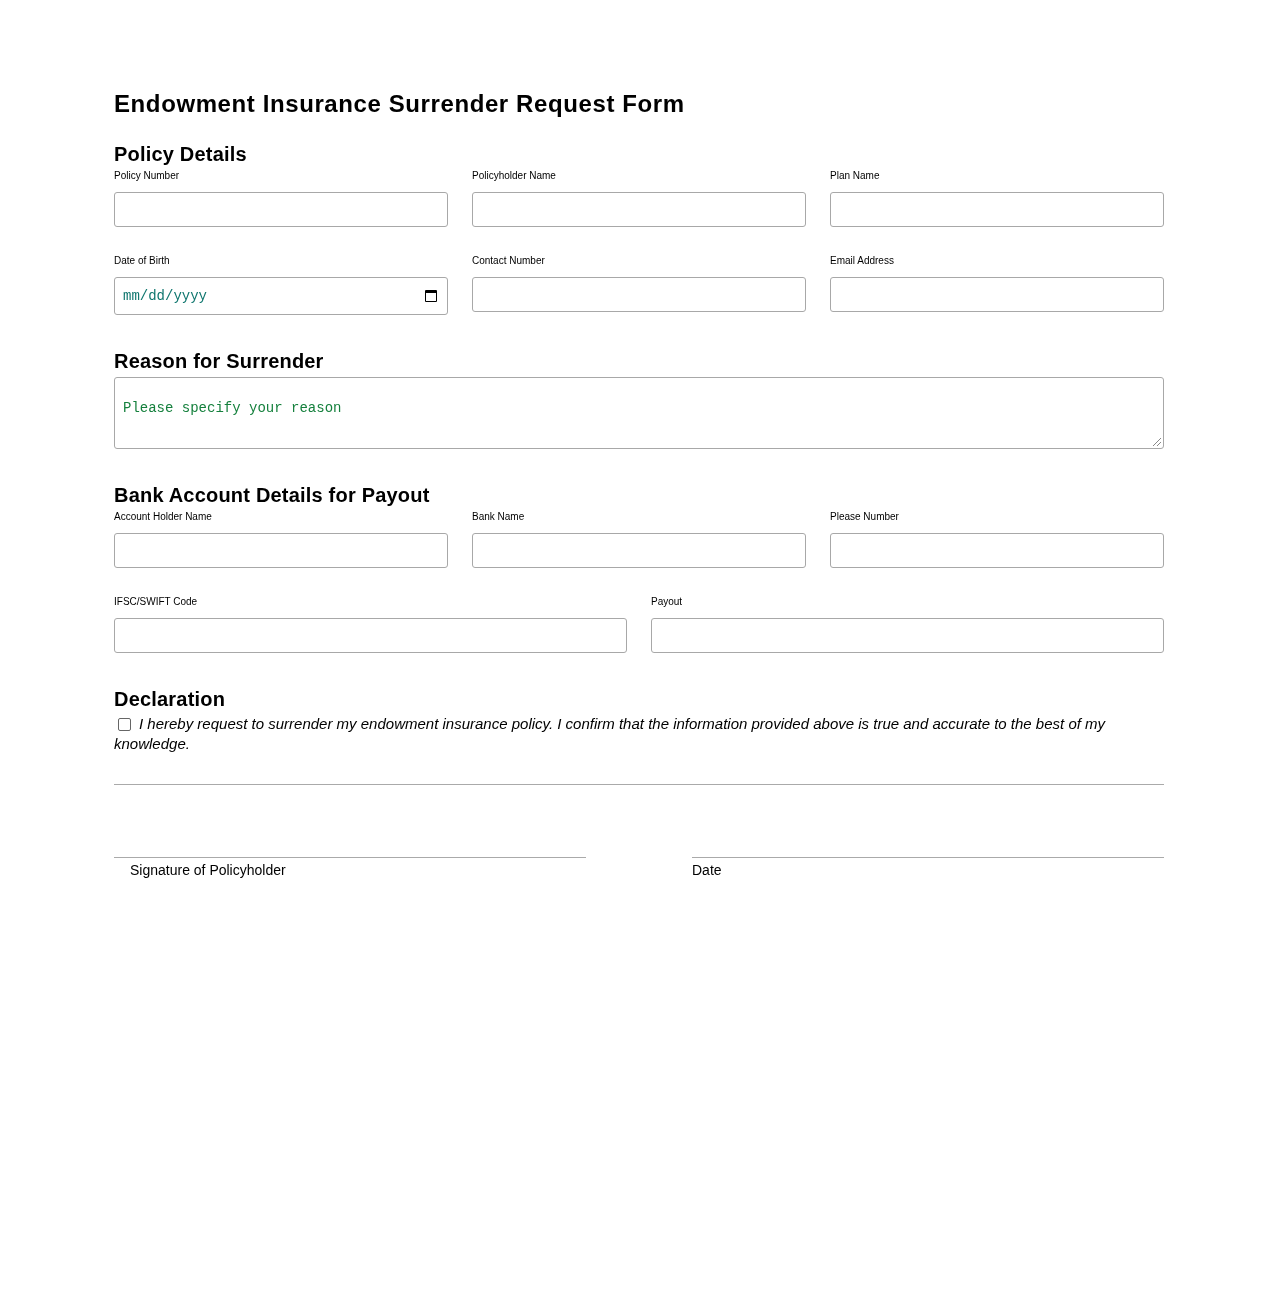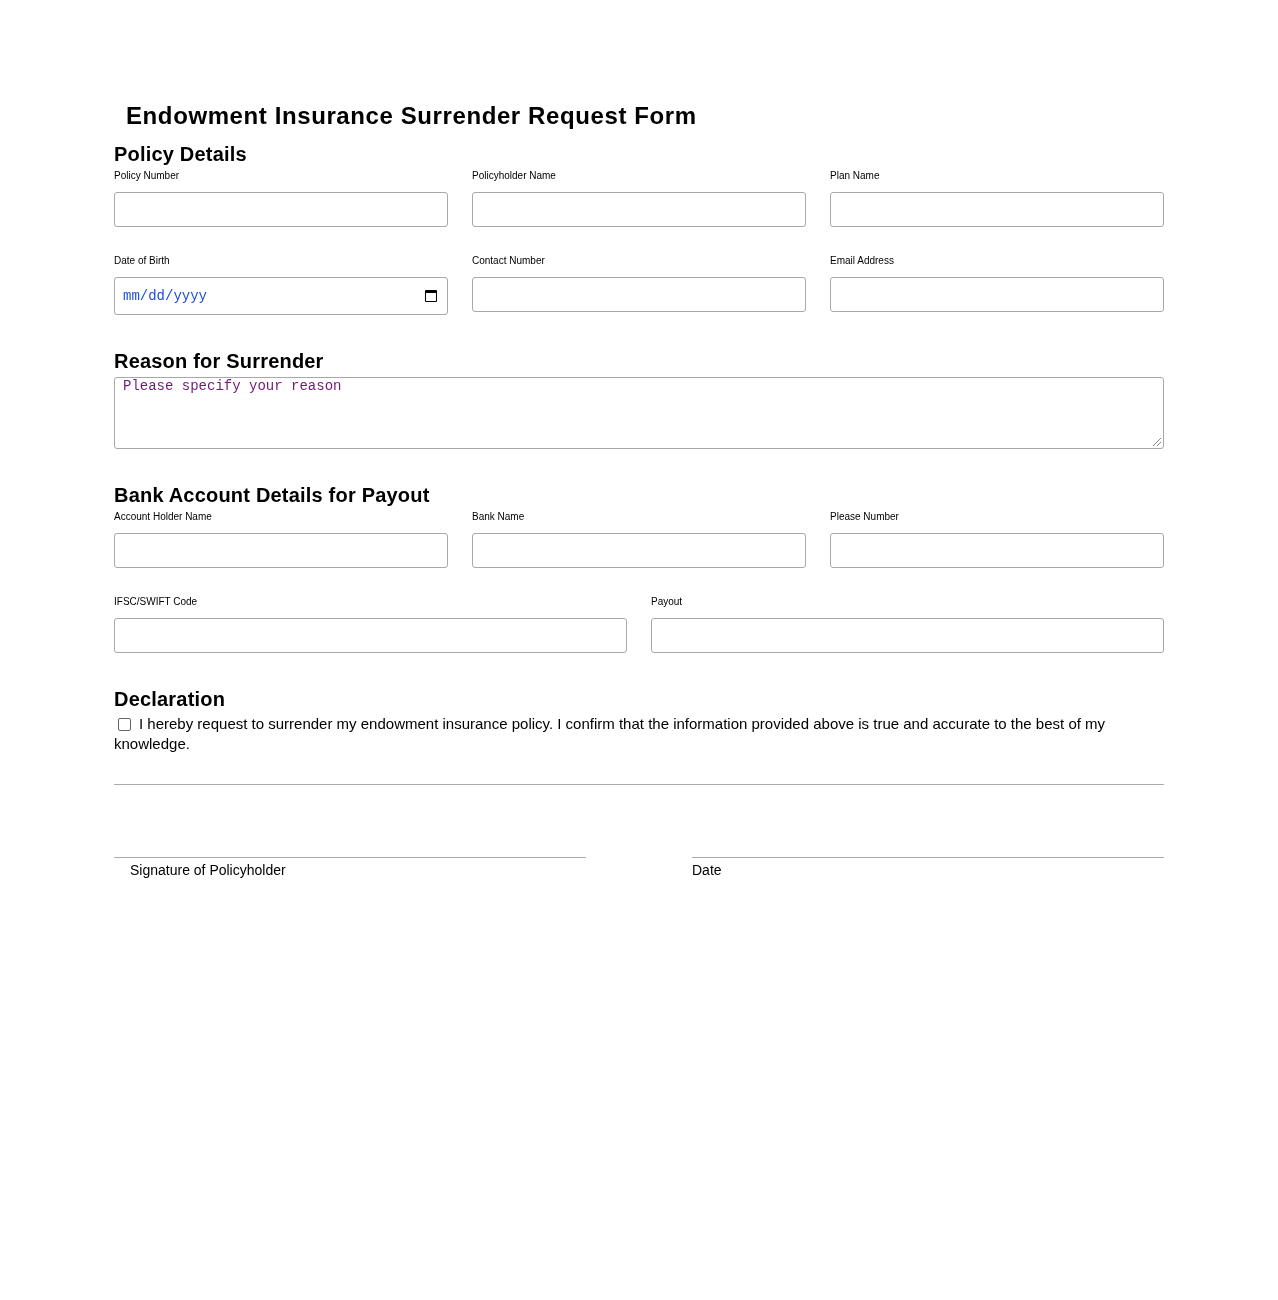--- a/index.html
+++ b/index.html
@@ -5,53 +5,53 @@
   * { box-sizing: border-box; }
   html, body { margin: 0; padding: 0; background: #ffffff; }
   body {
     width: 1278px; height: 1300px;
     font-family: "Liberation Sans", sans-serif;
     color: #000;
     position: relative;
   }
   .page { position: absolute; left: 114px; top: 0; width: 1050px; }
   h1 {
-    position: absolute; top: 90px; left: 0; margin: 12px;
+    position: absolute; top: 90px; left: 0; margin: 0;
     font-size: 24px; font-weight: bold; letter-spacing: 0.6px;
   }
   .section-title {
     position: absolute; left: 0; margin: 0;
     font-size: 20px; font-weight: bold; letter-spacing: 0.2px;
   }
   .label { position: absolute; font-size: 10px; }
   .input {
     position: absolute; height: 35px;
     border: 1px solid #a8a8a8; border-radius: 3px; background: #fff;
     padding: 0 8px; font-size: 14px;
   }
   .date-input {
     height: 38px; display: flex; align-items: center; justify-content: space-between;
-    font-family: "Liberation Mono", monospace; font-size: 14px; color: #1d4ed8;
+    font-family: "Liberation Mono", monospace; font-size: 14px; color: #0f766e;
   }
   .cal-icon {
     width: 12px; height: 12px; border: 1.5px solid #000; border-top-width: 3px; border-radius: 1px;
     margin-right: 2px;
   }
   .textarea {
     position: absolute; left: 0; top: 377px; width: 1050px; height: 72px;
-    border: 1px solid #a8a8a8; border-radius: 3px; padding: 0 8px;
-    font-family: "Liberation Mono", monospace; font-size: 14px; color: #701a75;
+    border: 1px solid #a8a8a8; border-radius: 3px; padding: 22px 8px;
+    font-family: "Liberation Mono", monospace; font-size: 14px; color: #15803d;
   }
   .resize-grip {
     position: absolute; right: 2px; bottom: 2px; width: 8px; height: 8px;
     background: linear-gradient(135deg, transparent 45%, #888 45%, #888 55%, transparent 55%, transparent 70%, #888 70%, #888 80%, transparent 80%);
   }
   .decl {
     position: absolute; left: 0; top: 714px; width: 1050px;
-    font-size: 15px; line-height: 20px;
+    font-size: 15px; line-height: 20px; font-style: italic;
   }
   .checkbox {
     display: inline-block; width: 13px; height: 13px; border: 1px solid #666; border-radius: 2px;
     vertical-align: -2px; margin: 0 8px 0 4px; background: #fff;
   }
   .hr { position: absolute; left: 0; top: 784px; width: 1050px; height: 1px; background: #aaa; }
   .sig-line { position: absolute; top: 857px; height: 1px; background: #aaa; width: 472px; }
   .sig-label { position: absolute; top: 862px; font-size: 14px; }
 </style>
 </head>

